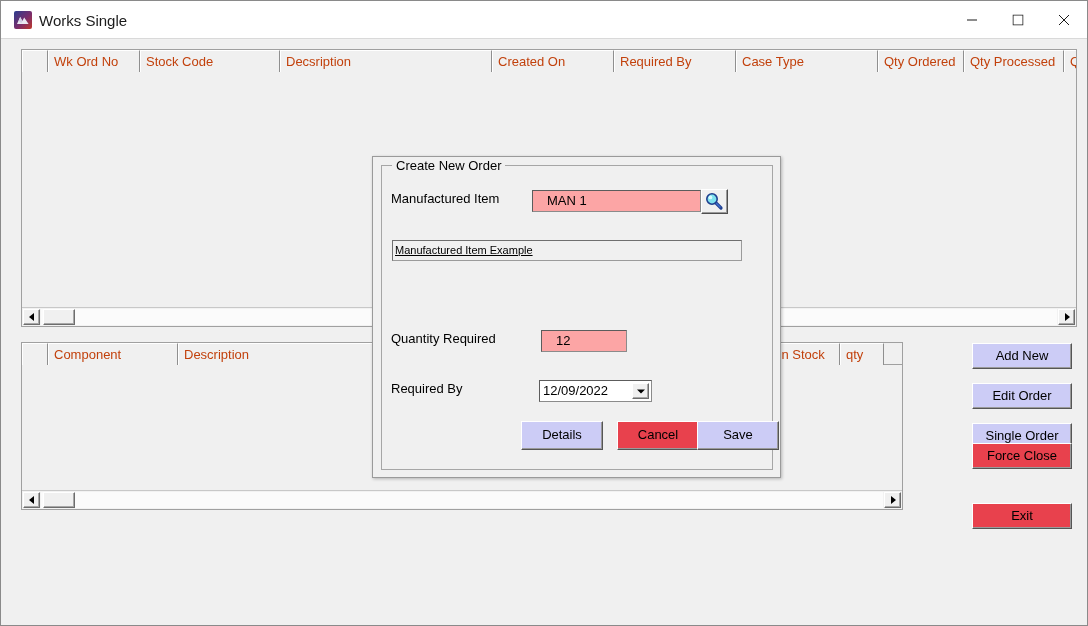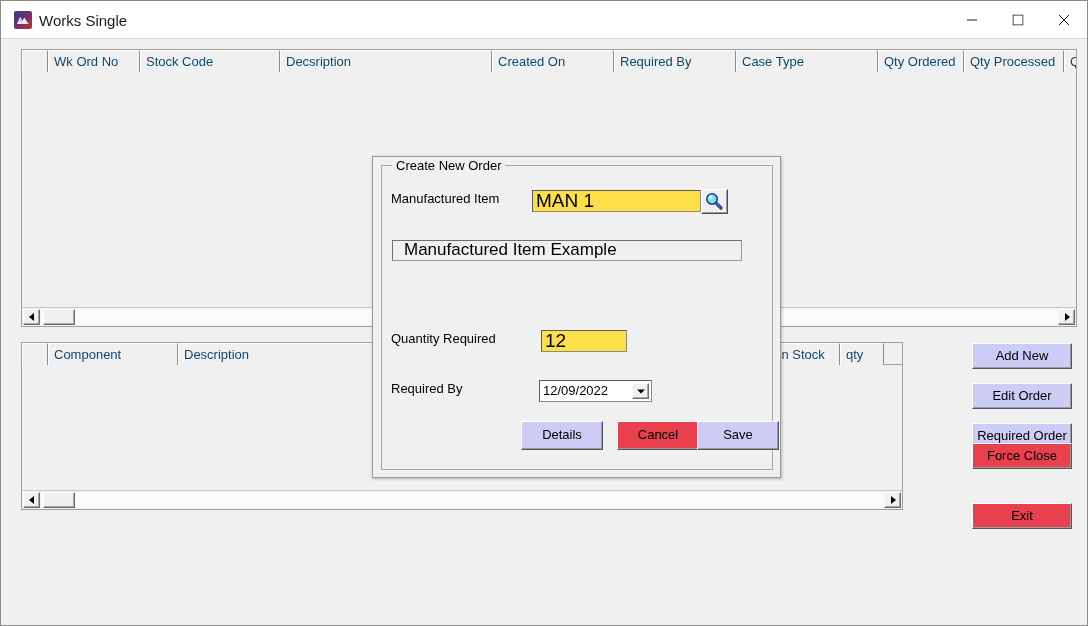--- a/index.html
+++ b/index.html
@@ -108,21 +108,21 @@
     box-sizing: border-box;
     padding-left: 5px;
     font-size: 13px;
     font-family: "Liberation Sans", sans-serif;
     background: #f0f0f0;
     border-right: 1px solid #8f8f8f;
     border-top: 1px solid #ffffff;
     border-left: 1px solid #ffffff;
     vertical-align: top;
     overflow: hidden;
-    color: #0c4a6e;
+    color: #c2410c;
   }
   .hcell.rowsel { width: 26px; padding-left: 0; }
   .grid-body {
     position: absolute;
     left: 0; right: 0;
     background: #f0f0f0;
   }
 
   
   .hscroll {
@@ -228,46 +228,47 @@
     font-size: 13px;
   }
   .dlg-label {
     position: absolute;
     font-size: 13px;
     white-space: nowrap;
   }
   .textbox {
     position: absolute;
     box-sizing: border-box;
-    background: #fde047;
+    background: #fca5a5;
     border: 1px solid #8b8b8b;
     border-top-color: #5c5c5c;
     border-left-color: #5c5c5c;
     font-family: "Liberation Sans", sans-serif;
-    font-size: 19px;
+    font-size: 13px;
     line-height: 20px;
-    padding-left: 3px;
+    padding-left: 14px;
     color: #000;
     overflow: hidden;
     white-space: nowrap;
   }
   .readonly-box {
     position: absolute;
     box-sizing: border-box;
     background: #f0f0f0;
     border: 1px solid #9b9b9b;
     border-top-color: #6f6f6f;
     border-left-color: #6f6f6f;
     font-family: "Liberation Sans", sans-serif;
-    font-size: 17px;
+    font-size: 11px;
     line-height: 18px;
-    padding-left: 11px;
+    padding-left: 2px;
     color: #000;
     overflow: hidden;
     white-space: nowrap;
+    text-decoration: underline;
   }
   #search-button {
     position: absolute;
     left: 700px; top: 188px;
     width: 27px; height: 25px;
     box-sizing: border-box;
     background: #f0f0f0;
     border-top: 1px solid #ffffff;
     border-left: 1px solid #ffffff;
     border-right: 1px solid #4f4f4f;
@@ -399,21 +400,21 @@
         <div class="sb-thumb"></div>
         <div class="sb-arrow right" style="left:auto; right:1px;">
             <i></i>
           </div>
       </div>
     </div>
 
 
     <div class="action-btn btn-lav" style="left:971px; top:304px;">Add New</div>
     <div class="action-btn btn-lav" style="left:971px; top:344px;">Edit Order</div>
-    <div class="action-btn btn-lav" style="left:971px; top:384px;">Required Order</div>
+    <div class="action-btn btn-lav" style="left:971px; top:384px;">Single Order</div>
     <div class="action-btn btn-red" style="left:971px; top:404px;">Force Close</div>
     <div class="action-btn btn-red" style="left:971px; top:464px;">Exit</div>
 
   </div>
 
   <div id="dialog">
     <div id="groupbox">
       <div id="groupbox-legend">Create New Order</div>
     </div>
   </div>

